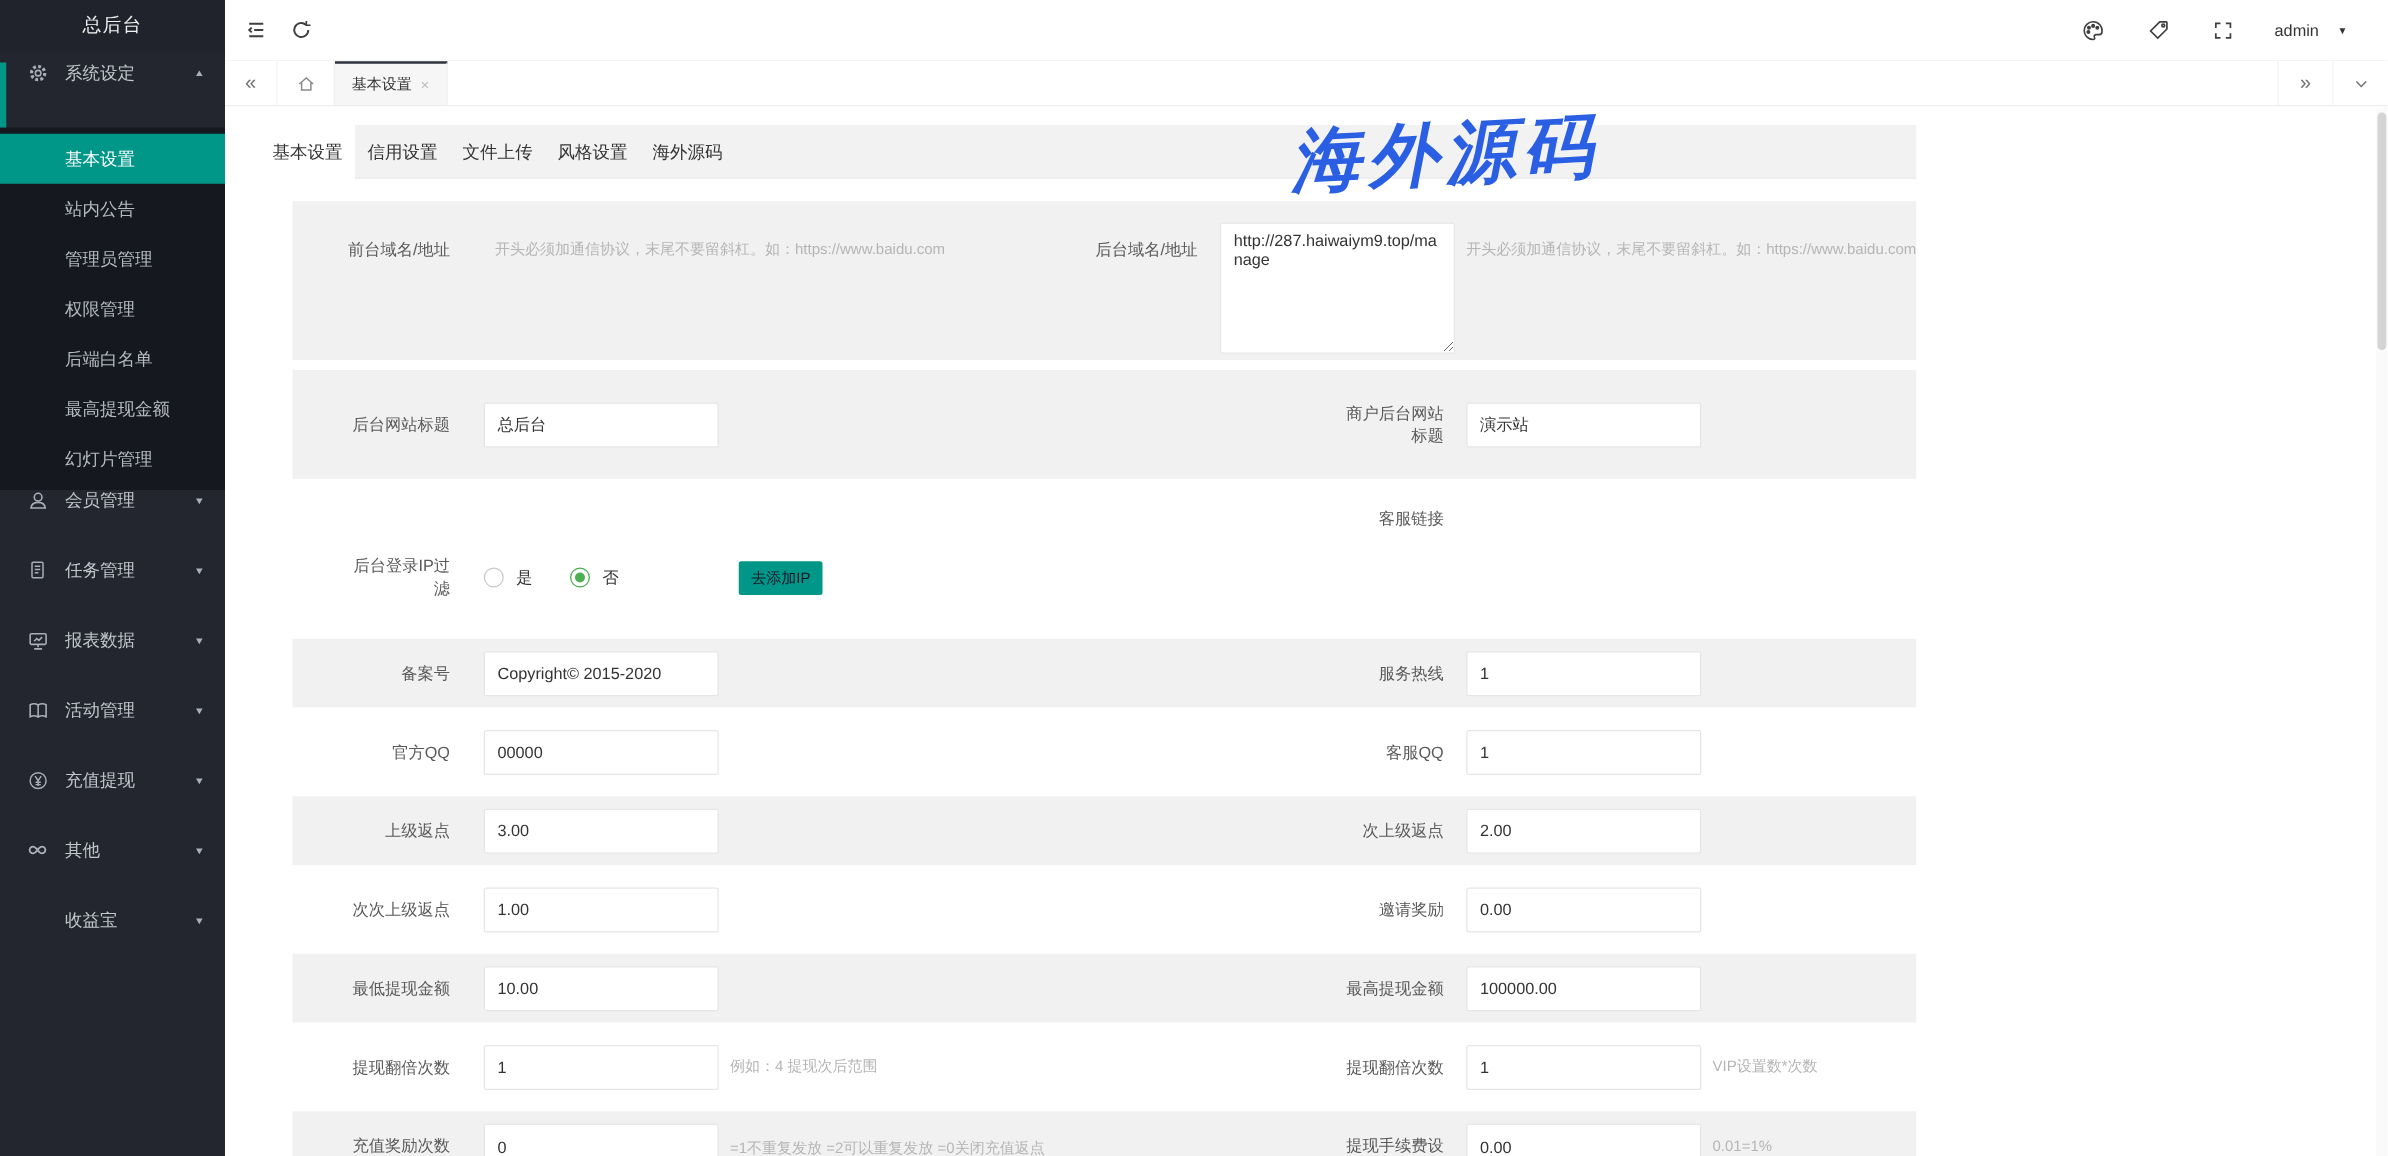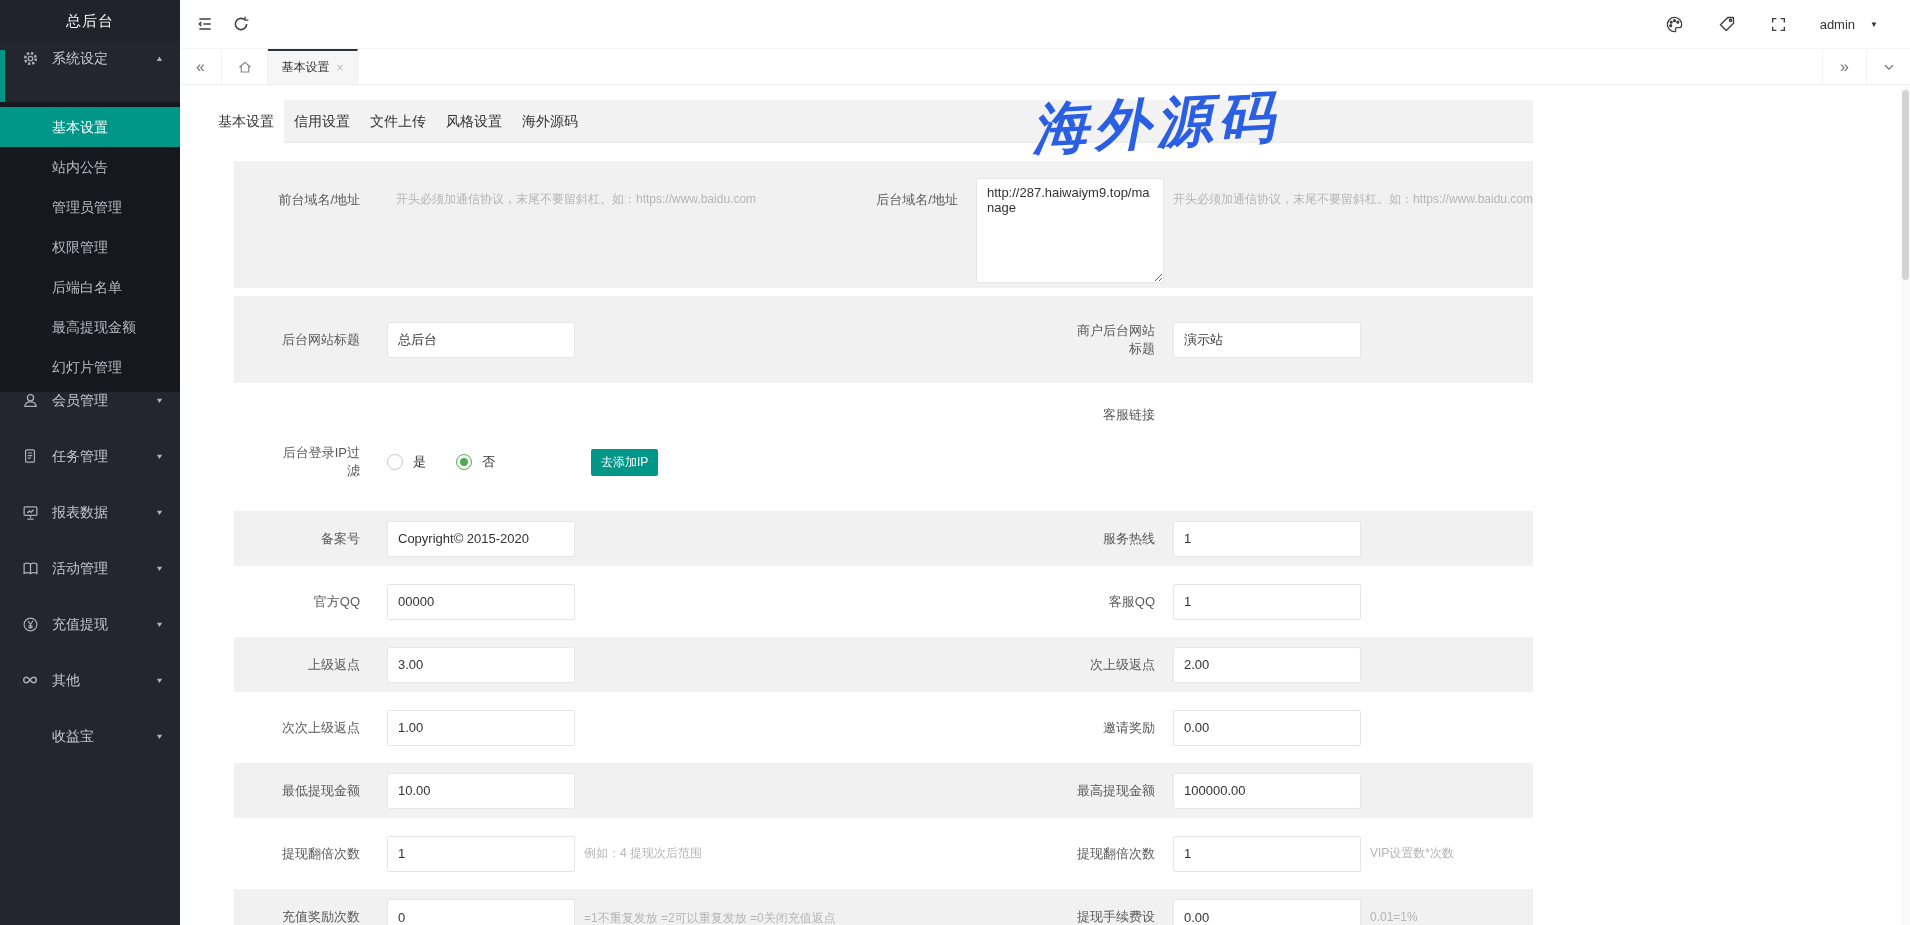--- a/index.html
+++ b/index.html
@@ -84,21 +84,21 @@
   .frow.row-last .fg { align-items:flex-start; padding-top:10px; }
   .frow.row-last .lbl { margin-top:9px; }
   .frow.row-last .hint { margin-top:11px; }
   .radio { display:flex; align-items:center; margin-right:30px; cursor:pointer; }
   .rdot { width:16px; height:16px; border:1px solid #C9C9C9; border-radius:50%;
           background:#fff; margin-right:10px; position:relative; flex-shrink:0; }
   .radio.checked .rdot { border-color:#4CAF50; }
   .radio.checked .rdot::after { content:""; position:absolute; left:3px; top:3px;
           width:8px; height:8px; border-radius:50%; background:#4CAF50; }
   .radio .r-label { font-size:13px; color:#333; }
-  .go-btn { margin-left:66px; background:#009688; color:#ffffff; border:none;
+  .go-btn { margin-left:66px; background:#009688; color:#0f172a; border:none;
             font-size:12px; padding:5px 10px; border-radius:2px; cursor:pointer; }
 
   
   .watermark { position:absolute; left:852px; top:0px; font-size:56px; font-weight:bold;
                font-style:italic; color:#2B5FE3; letter-spacing:6px;
                font-family:"DejaVu Serif","Liberation Serif",serif;
                transform:rotate(-3deg); z-index:9; pointer-events:none; }
 
   
   .scroll-track { position:absolute; right:0; top:86px; width:9px; height:839px; background:#FAFAFA; }

